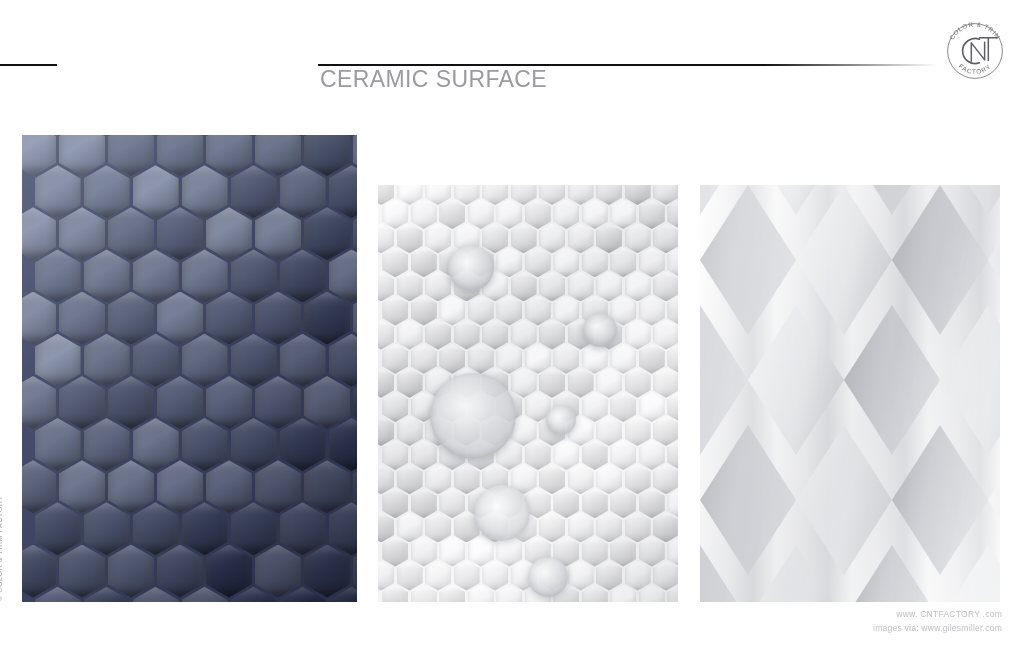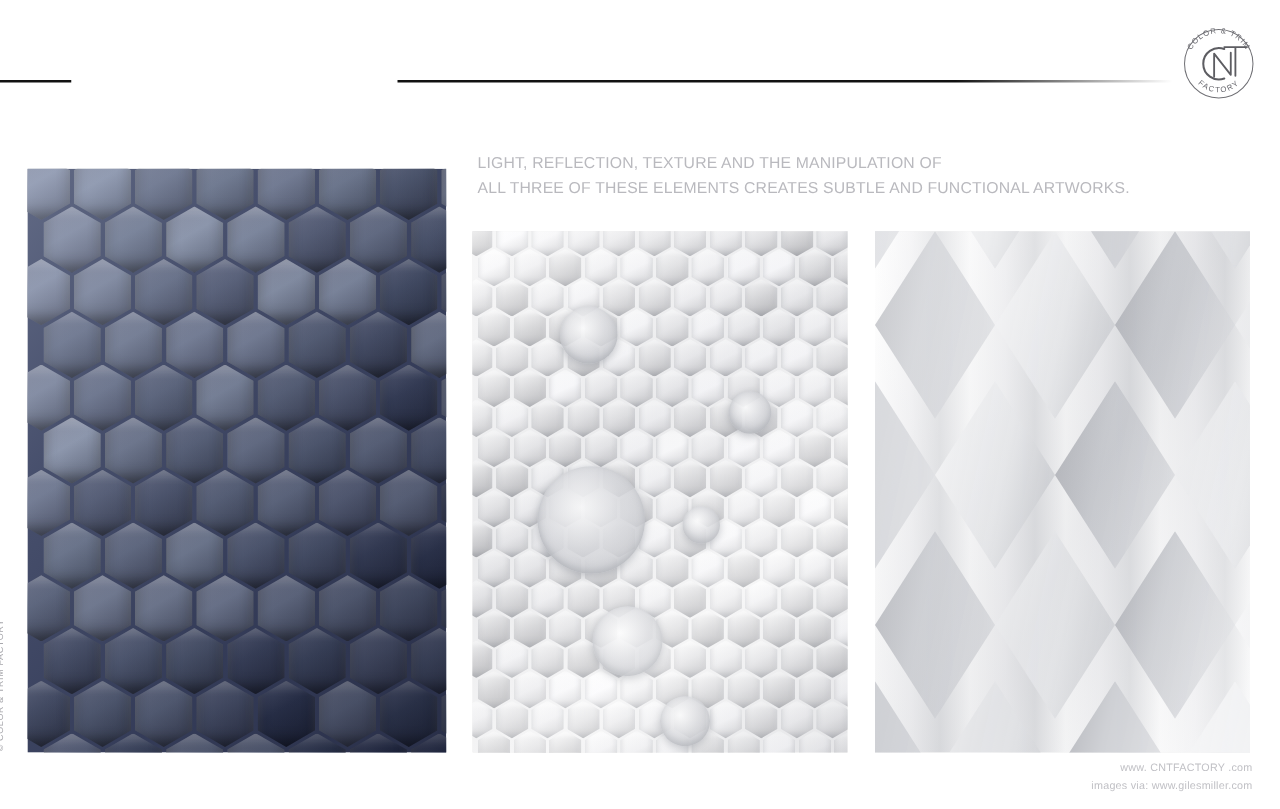--- a/index.html
+++ b/index.html
@@ -194,20 +194,21 @@
   }
   .footer-links div { white-space: nowrap; }
 </style>
 </head>
 <body>
 
 <div class="slide">
 
   <div class="rule-left"></div>
   <div class="rule-right"></div>
+  <div class="title-sub">CERAMIC SURFACE</div>
 
   <div class="logo">
     <svg viewBox="0 0 100 100" xmlns="http://www.w3.org/2000/svg" aria-hidden="true">
       <defs>
         <path id="arcTop" d="M 17,50 A 33,33 0 0 1 83,50" fill="none"></path>
         <path id="arcBot" d="M 19,50 A 31,31 0 0 0 81,50" fill="none"></path>
       </defs>
       <circle cx="50" cy="50" r="37" fill="none" stroke="#6f6f74" stroke-width="1.1"></circle>
 
       <path d="M 56,34 A 17,17 0 1 0 56,66" fill="none" stroke="#5d5d62" stroke-width="2.2" stroke-linecap="round"></path>
@@ -217,22 +218,20 @@
       <path d="M 56,32 L 80,32 M 68,32 L 68,63" fill="none" stroke="#5d5d62" stroke-width="2.0" stroke-linecap="round"></path>
       <text font-family="Liberation Sans, sans-serif" font-size="8.4" fill="#6a6a70" letter-spacing="1.1">
         <textPath href="#arcTop" startOffset="50%" text-anchor="middle">COLOR &amp; TRIM</textPath>
       </text>
       <text font-family="Liberation Sans, sans-serif" font-size="8.4" fill="#6a6a70" letter-spacing="1.6">
         <textPath href="#arcBot" startOffset="50%" text-anchor="middle">FACTORY</textPath>
       </text>
     </svg>
   </div>
 
-  <div class="intro">LIGHT, REFLECTION, TEXTURE AND THE MANIPULATION OF
-ALL THREE OF THESE ELEMENTS CREATES SUBTLE AND FUNCTIONAL ARTWORKS.</div>
 
   <div class="panel panel-1">
     <div class="art hexfield" id="hexfield1">
         <div class="hx" style="left: -12px; top: -12px; background: linear-gradient(150deg, rgba(255, 255, 255, 0.36) 0%, rgb(136, 145, 168) 42%, rgb(84, 90, 111) 100%);"></div>
         <div class="hx" style="left: 37px; top: -12px; background: linear-gradient(150deg, rgba(255, 255, 255, 0.35) 0%, rgb(133, 143, 166) 42%, rgb(82, 89, 110) 100%);"></div>
         <div class="hx" style="left: 86px; top: -12px; background: linear-gradient(150deg, rgba(255, 255, 255, 0.26) 0%, rgb(100, 109, 133) 42%, rgb(62, 68, 88) 100%);"></div>
         <div class="hx" style="left: 135px; top: -12px; background: linear-gradient(150deg, rgba(255, 255, 255, 0.27) 0%, rgb(101, 111, 134) 42%, rgb(63, 69, 88) 100%);"></div>
         <div class="hx" style="left: 184px; top: -12px; background: linear-gradient(150deg, rgba(255, 255, 255, 0.28) 0%, rgb(107, 116, 140) 42%, rgb(66, 72, 92) 100%);"></div>
         <div class="hx" style="left: 233px; top: -12px; background: linear-gradient(150deg, rgba(255, 255, 255, 0.28) 0%, rgb(104, 114, 137) 42%, rgb(64, 71, 90) 100%);"></div>
         <div class="hx" style="left: 282px; top: -12px; background: linear-gradient(150deg, rgba(255, 255, 255, 0.19) 0%, rgb(72, 81, 105) 42%, rgb(45, 50, 69) 100%);"></div>

